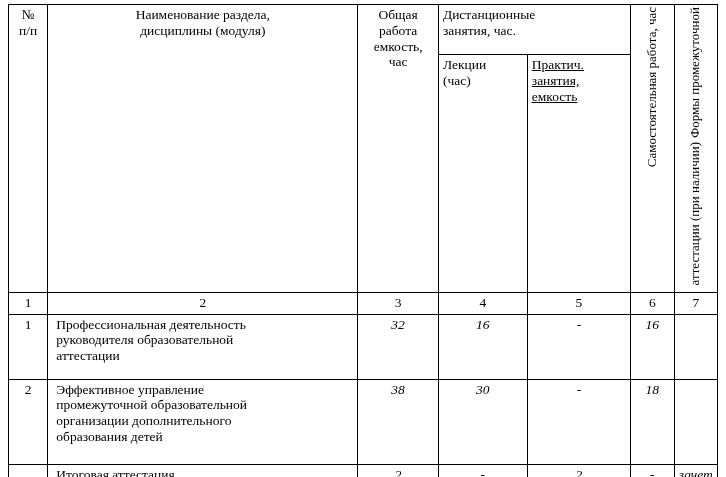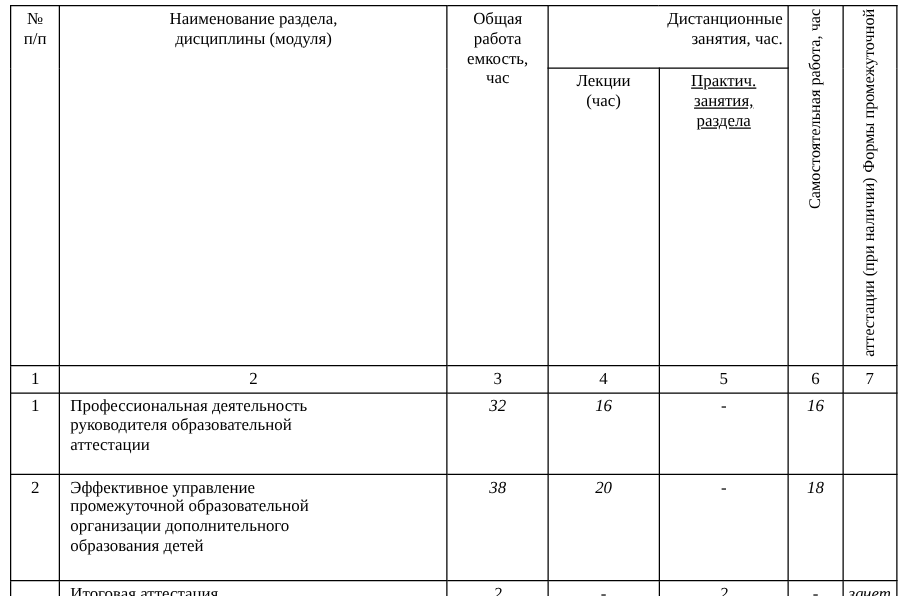--- a/index.html
+++ b/index.html
@@ -42,27 +42,27 @@
   .c-pract    { width: 100px; text-align: center; text-decoration: underline; }
   .c-self     { width: 42px;  text-align: center; }
   .c-forms    { width: 42px;  text-align: center; }
 
   .head-cell {
     text-align: center;
     vertical-align: middle;
     height: 238px;
   }
   .head-dist {
-    text-align: right;
+    text-align: left;
     vertical-align: top;
     height: 38px;
     padding-top: 6px;
   }
   .head-sub {
-    text-align: center;
+    text-align: left;
     vertical-align: top;
     height: 198px;
     padding-top: 8px;
   }
   .vertical {
     text-align: center;
     vertical-align: bottom;
     padding: 0;
   }
   .vertical .vtext {
@@ -134,21 +134,21 @@
         </th>
       </tr>
       <tr>
         <th class="c-lect head-sub">
           <span class="name-line">Лекции</span>
           <span class="name-line">(час)</span>
         </th>
         <th class="c-pract head-sub">
           <span class="name-line">Практич.</span>
           <span class="name-line">занятия,</span>
-          <span class="name-line">раздела</span>
+          <span class="name-line">емкость</span>
         </th>
       </tr>
     </thead>
     <tbody>
       <tr class="numrow">
         <td>1</td>
         <td>2</td>
         <td>3</td>
         <td>4</td>
         <td>5</td>
@@ -172,21 +172,21 @@
 
       <tr class="body-row row-taller">
         <td class="c-num">2</td>
         <td class="c-name">
           <span class="name-line">Эффективное управление</span>
           <span class="name-line">промежуточной образовательной</span>
           <span class="name-line">организации дополнительного</span>
           <span class="name-line">образования детей</span>
         </td>
         <td class="center">38</td>
-        <td class="center">20</td>
+        <td class="center">30</td>
         <td class="center">-</td>
         <td class="center">18</td>
         <td class="center"></td>
       </tr>
 
       <tr class="body-row row-short">
         <td class="c-num"></td>
         <td class="c-name">
           <span class="name-line">Итоговая аттестация</span>
         </td>

